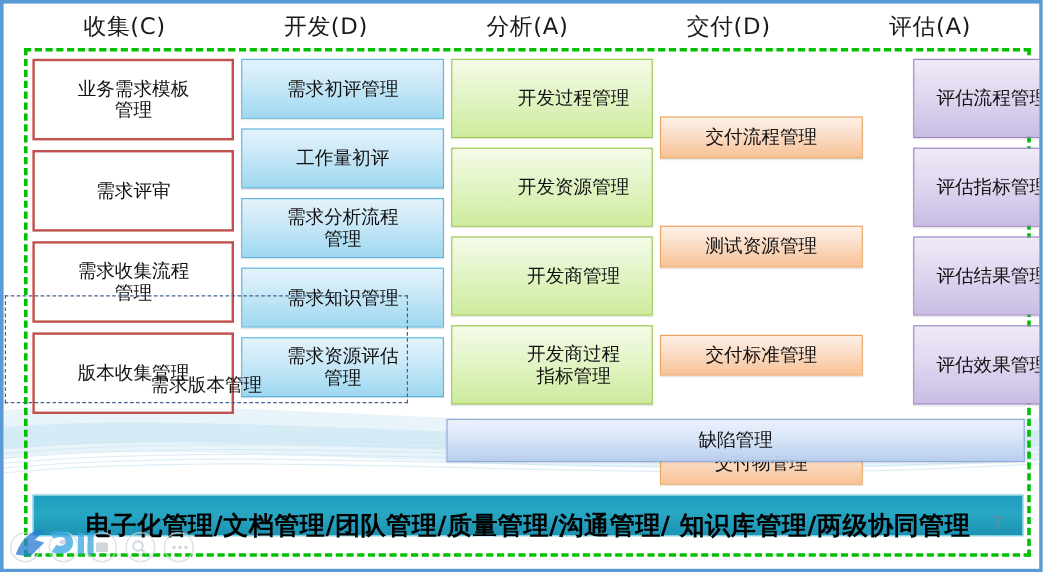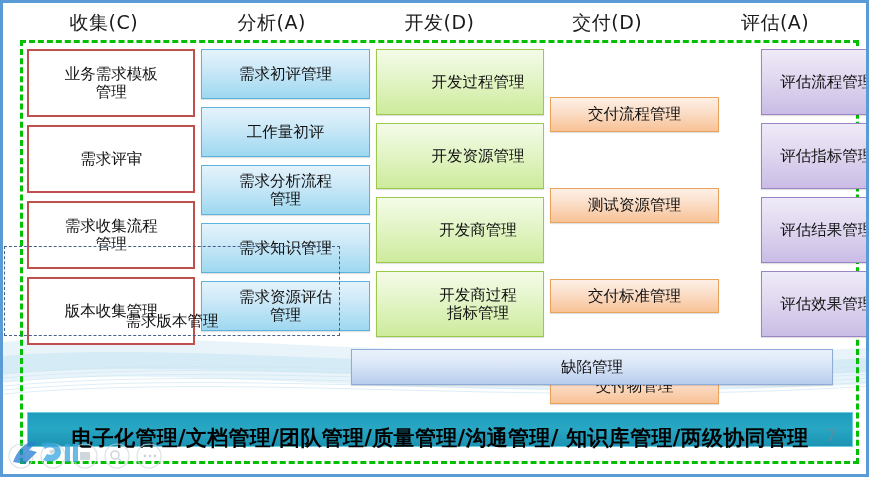--- a/index.html
+++ b/index.html
@@ -155,21 +155,21 @@
     left: 0; bottom: 3px;
     width: 100%;
     text-align: center;
     font-size: 15.5px;
     color: #111;
   }
 
   
   .defect-bar {
     position: absolute;
-    left: 348px;
+    left: 369px;
     top: 346px;
     width: 482px;
     height: 36px;
     background: linear-gradient(to bottom, #eaf1fb 0%, #dbe7f8 40%, #b8cdee 100%);
     border: 1px solid #8fabd8;
     display: flex;
     align-items: center;
     justify-content: center;
     font-size: 15.5px;
     color: #111;
@@ -220,22 +220,22 @@
       <path d="M0,56 C250,34 520,70 869,48" fill="none"></path>
       <path d="M0,60 C250,38 520,74 869,52" fill="none"></path>
       <path d="M0,64 C250,42 520,78 869,56" fill="none"></path>
       <path d="M0,68 C250,46 520,82 869,60" fill="none"></path>
       <path d="M0,72 C250,50 520,86 869,64" fill="none"></path>
     </g>
   </svg>
 
   <div class="headers">
     <div class="col-head">收集(C)</div>
+    <div class="col-head">开发(D)</div>
     <div class="col-head">分析(A)</div>
-    <div class="col-head">开发(D)</div>
     <div class="col-head">交付(D)</div>
     <div class="col-head">评估(A)</div>
   </div>
 
   <div class="green-frame"></div>
 
   <div class="grid">
 
     <div class="col c1">
       <div class="card">业务需求模板

